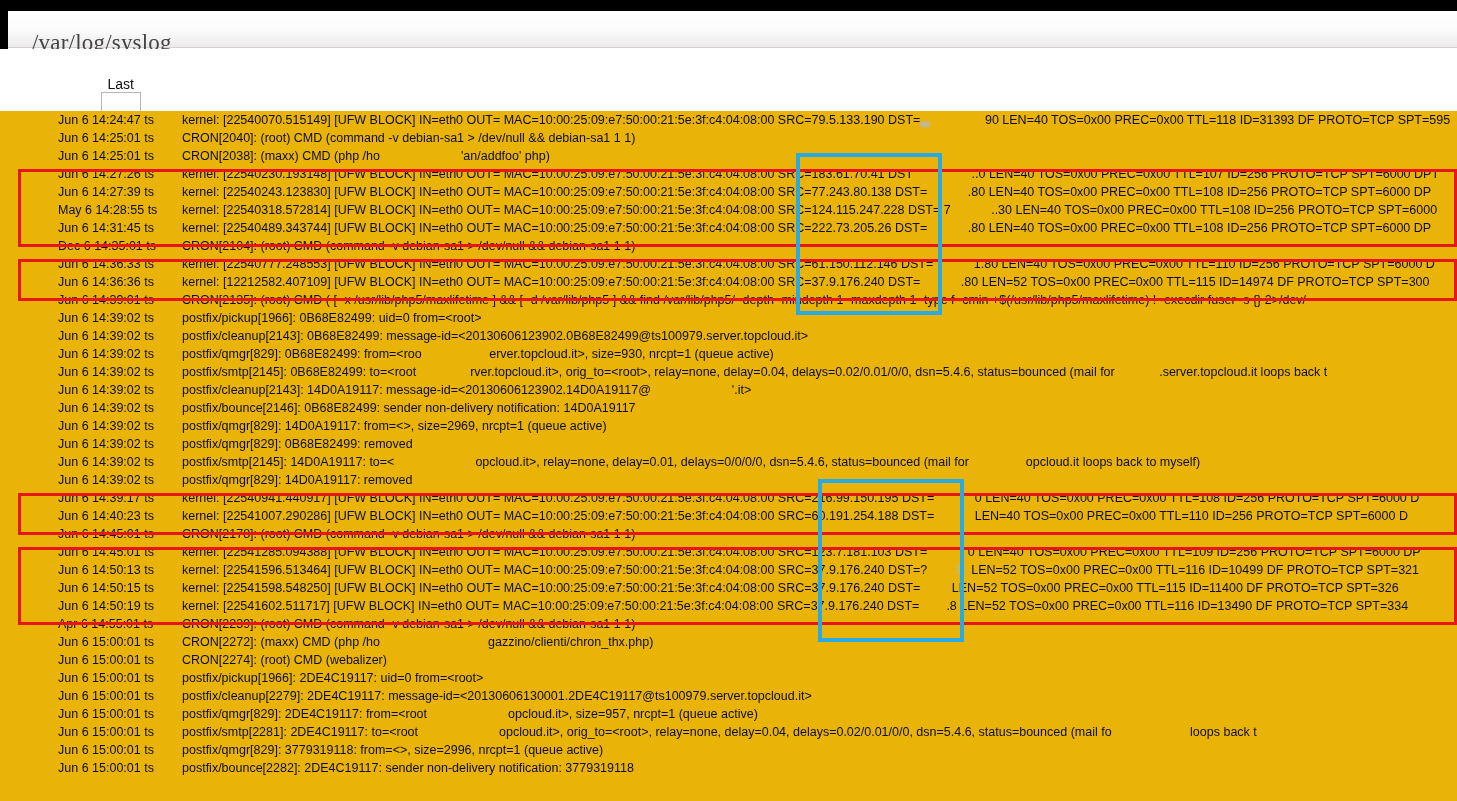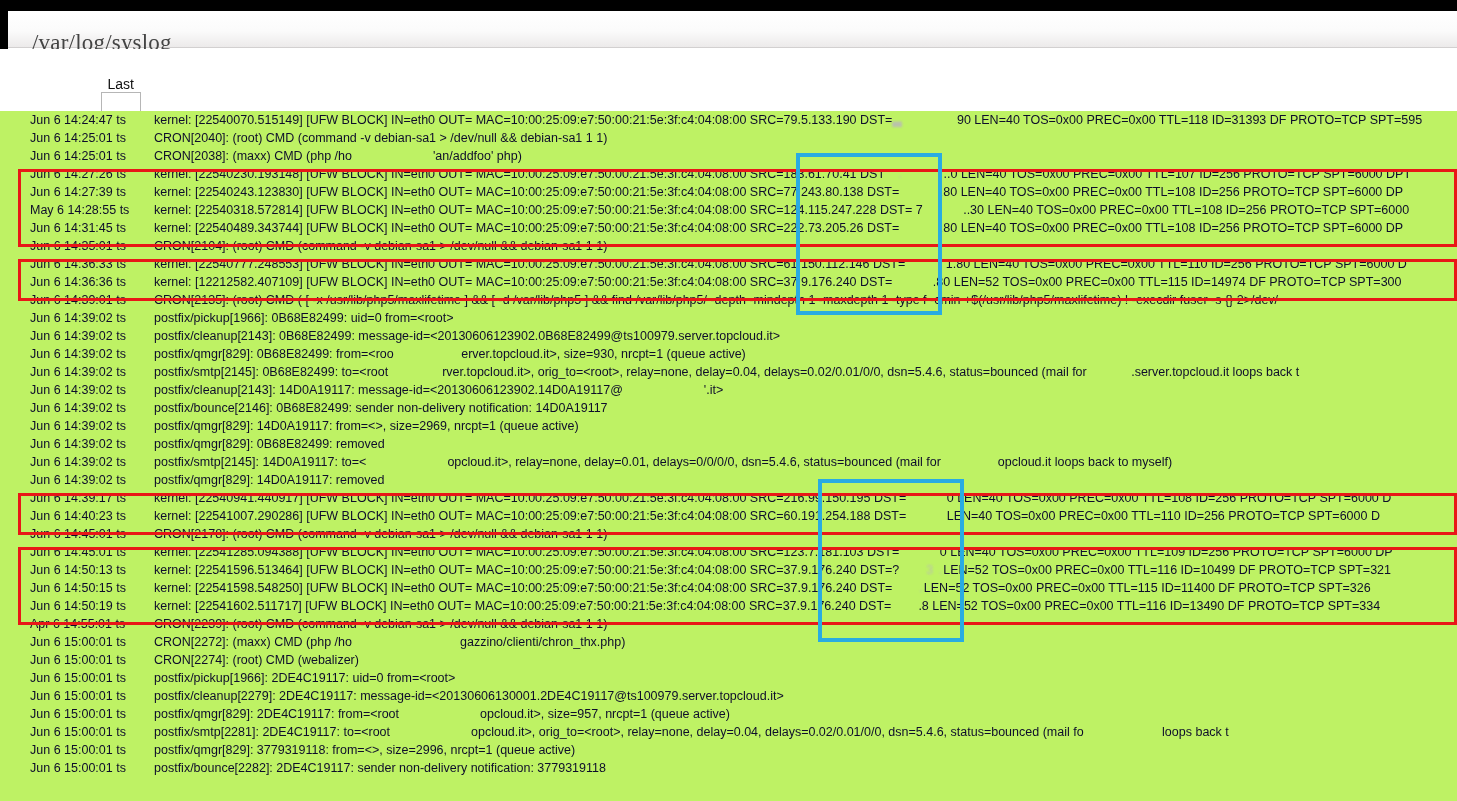--- a/index.html
+++ b/index.html
@@ -97,21 +97,22 @@
     border-radius: 2px;
     cursor: pointer;
   }
   .gap-sm { display:inline-block; width:10px; }
   
   .log-area {
     position: absolute;
     left: 0; top: 111px;
     width: 1457px; height: 690px;
     overflow: hidden;
-    background: #bef264;
+    background: #eab308;
+    padding-left: 28px;
   }
   .log-line {
     position: relative;
     height: 18px;
     line-height: 18px;
     white-space: nowrap;
     font-family: "Liberation Sans", sans-serif;
     font-size: 12.5px;
     color: #0d0d2b;
     overflow: hidden;
@@ -173,21 +174,21 @@
   </div>
 
   <div class="log-area" id="log-area">
       <div class="log-line"><span class="log-ts">Jun  6 14:24:47 ts</span><span class="log-msg">kernel: [22540070.515149] [UFW BLOCK] IN=eth0 OUT= MAC=10:00:25:09:e7:50:00:21:5e:3f:c4:04:08:00 SRC=79.5.133.190 DST=</span><span class="redact">▃    </span><span class="log-msg">90 LEN=40 TOS=0x00 PREC=0x00 TTL=118 ID=31393 DF PROTO=TCP SPT=595</span></div>
       <div class="log-line"><span class="log-ts">Jun  6 14:25:01 ts</span><span class="log-msg">CRON[2040]: (root) CMD (command -v debian-sa1 &gt; /dev/null &amp;&amp; debian-sa1 1 1)</span></div>
       <div class="log-line"><span class="log-ts">Jun  6 14:25:01 ts</span><span class="log-msg">CRON[2038]: (maxx) CMD (php /ho</span><span class="redact">      </span><span class="log-msg">'an/addfoo' php)</span></div>
       <div class="log-line"><span class="log-ts">Jun  6 14:27:26 ts</span><span class="log-msg">kernel: [22540230.193148] [UFW BLOCK] IN=eth0 OUT= MAC=10:00:25:09:e7:50:00:21:5e:3f:c4:04:08:00 SRC=183.61.70.41 DST</span><span class="redact"> .   </span><span class="log-msg">..0 LEN=40 TOS=0x00 PREC=0x00 TTL=107 ID=256 PROTO=TCP SPT=6000 DPT</span></div>
       <div class="log-line"><span class="log-ts">Jun  6 14:27:39 ts</span><span class="log-msg">kernel: [22540243.123830] [UFW BLOCK] IN=eth0 OUT= MAC=10:00:25:09:e7:50:00:21:5e:3f:c4:04:08:00 SRC=77.243.80.138 DST=</span><span class="redact">   </span><span class="log-msg">.80 LEN=40 TOS=0x00 PREC=0x00 TTL=108 ID=256 PROTO=TCP SPT=6000 DP</span></div>
       <div class="log-line"><span class="log-ts">May  6 14:28:55 ts</span><span class="log-msg">kernel: [22540318.572814] [UFW BLOCK] IN=eth0 OUT= MAC=10:00:25:09:e7:50:00:21:5e:3f:c4:04:08:00 SRC=124.115.247.228 DST= 7</span><span class="redact">   </span><span class="log-msg">..30 LEN=40 TOS=0x00 PREC=0x00 TTL=108 ID=256 PROTO=TCP SPT=6000</span></div>
       <div class="log-line"><span class="log-ts">Jun  6 14:31:45 ts</span><span class="log-msg">kernel: [22540489.343744] [UFW BLOCK] IN=eth0 OUT= MAC=10:00:25:09:e7:50:00:21:5e:3f:c4:04:08:00 SRC=222.73.205.26 DST=</span><span class="redact">   </span><span class="log-msg">.80 LEN=40 TOS=0x00 PREC=0x00 TTL=108 ID=256 PROTO=TCP SPT=6000 DP</span></div>
-      <div class="log-line"><span class="log-ts">Jun  6 14:35:01 ts</span><span class="log-msg">CRON[2104]: (root) CMD (command -v debian-sa1 &gt; /dev/null &amp;&amp; debian-sa1 1 1)</span></div>
+      <div class="log-line"><span class="log-ts">Dec  6 14:35:01 ts</span><span class="log-msg">CRON[2104]: (root) CMD (command -v debian-sa1 &gt; /dev/null &amp;&amp; debian-sa1 1 1)</span></div>
       <div class="log-line"><span class="log-ts">Jun  6 14:36:33 ts</span><span class="log-msg">kernel: [22540777.248553] [UFW BLOCK] IN=eth0 OUT= MAC=10:00:25:09:e7:50:00:21:5e:3f:c4:04:08:00 SRC=61.150.112.146 DST=</span><span class="redact">   </span><span class="log-msg">1.80 LEN=40 TOS=0x00 PREC=0x00 TTL=110 ID=256 PROTO=TCP SPT=6000 D</span></div>
       <div class="log-line"><span class="log-ts">Jun  6 14:36:36 ts</span><span class="log-msg">kernel: [12212582.407109] [UFW BLOCK] IN=eth0 OUT= MAC=10:00:25:09:e7:50:00:21:5e:3f:c4:04:08:00 SRC=37.9.176.240 DST=</span><span class="redact">   </span><span class="log-msg">.80 LEN=52 TOS=0x00 PREC=0x00 TTL=115 ID=14974 DF PROTO=TCP SPT=300</span></div>
       <div class="log-line"><span class="log-ts">Jun  6 14:39:01 ts</span><span class="log-msg">CRON[2135]: (root) CMD ( [ -x /usr/lib/php5/maxlifetime ] &amp;&amp; [ -d /var/lib/php5 ] &amp;&amp; find /var/lib/php5/ -depth -mindepth 1 -maxdepth 1 -type f -cmin +$(/usr/lib/php5/maxlifetime) ! -execdir fuser -s {} 2&gt;/dev/</span></div>
       <div class="log-line"><span class="log-ts">Jun  6 14:39:02 ts</span><span class="log-msg">postfix/pickup[1966]: 0B68E82499: uid=0 from=&lt;root&gt;</span></div>
       <div class="log-line"><span class="log-ts">Jun  6 14:39:02 ts</span><span class="log-msg">postfix/cleanup[2143]: 0B68E82499: message-id=&lt;20130606123902.0B68E82499@ts100979.server.topcloud.it&gt;</span></div>
       <div class="log-line"><span class="log-ts">Jun  6 14:39:02 ts</span><span class="log-msg">postfix/qmgr[829]: 0B68E82499: from=&lt;roo</span><span class="redact">     </span><span class="log-msg">erver.topcloud.it&gt;, size=930, nrcpt=1 (queue active)</span></div>
       <div class="log-line"><span class="log-ts">Jun  6 14:39:02 ts</span><span class="log-msg">postfix/smtp[2145]: 0B68E82499: to=&lt;root</span><span class="redact">    </span><span class="log-msg">rver.topcloud.it&gt;, orig_to=&lt;root&gt;, relay=none, delay=0.04, delays=0.02/0.01/0/0, dsn=5.4.6, status=bounced (mail for     .server.topcloud.it loops back t</span></div>
       <div class="log-line"><span class="log-ts">Jun  6 14:39:02 ts</span><span class="log-msg">postfix/cleanup[2143]: 14D0A19117: message-id=&lt;20130606123902.14D0A19117@</span><span class="redact">      </span><span class="log-msg">'.it&gt;</span></div>
       <div class="log-line"><span class="log-ts">Jun  6 14:39:02 ts</span><span class="log-msg">postfix/bounce[2146]: 0B68E82499: sender non-delivery notification: 14D0A19117</span></div>
       <div class="log-line"><span class="log-ts">Jun  6 14:39:02 ts</span><span class="log-msg">postfix/qmgr[829]: 14D0A19117: from=&lt;&gt;, size=2969, nrcpt=1 (queue active)</span></div>

